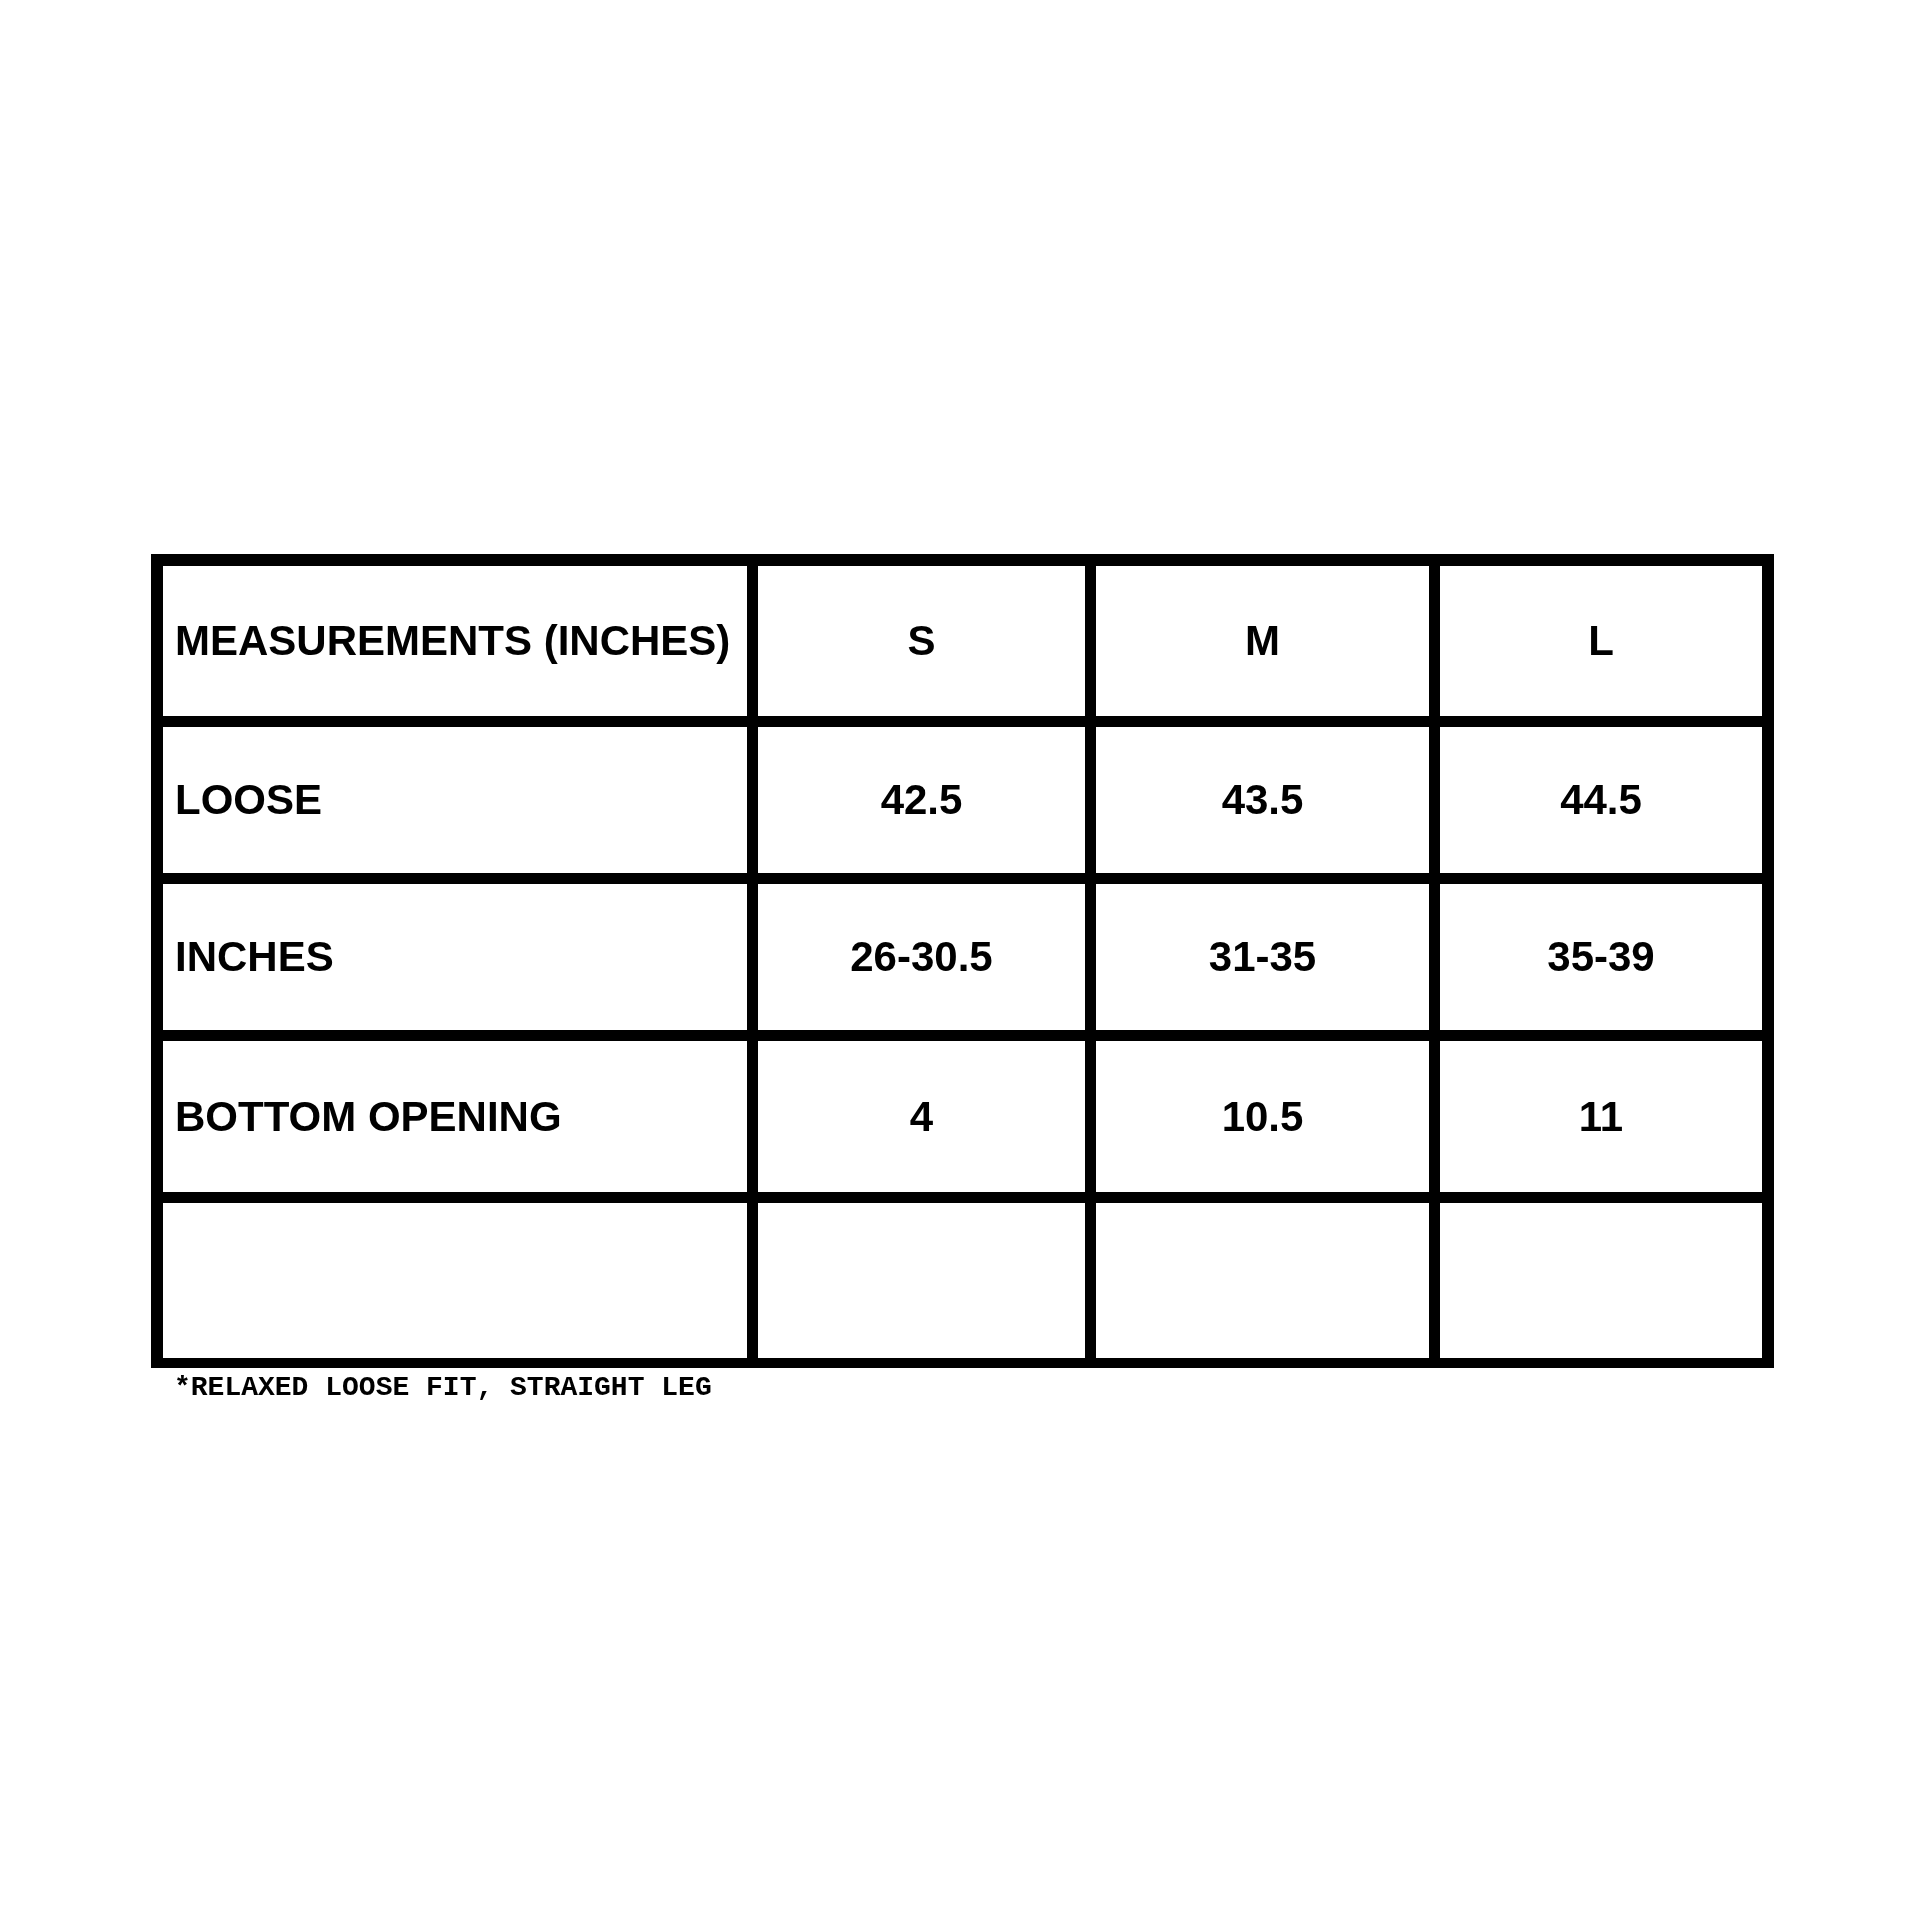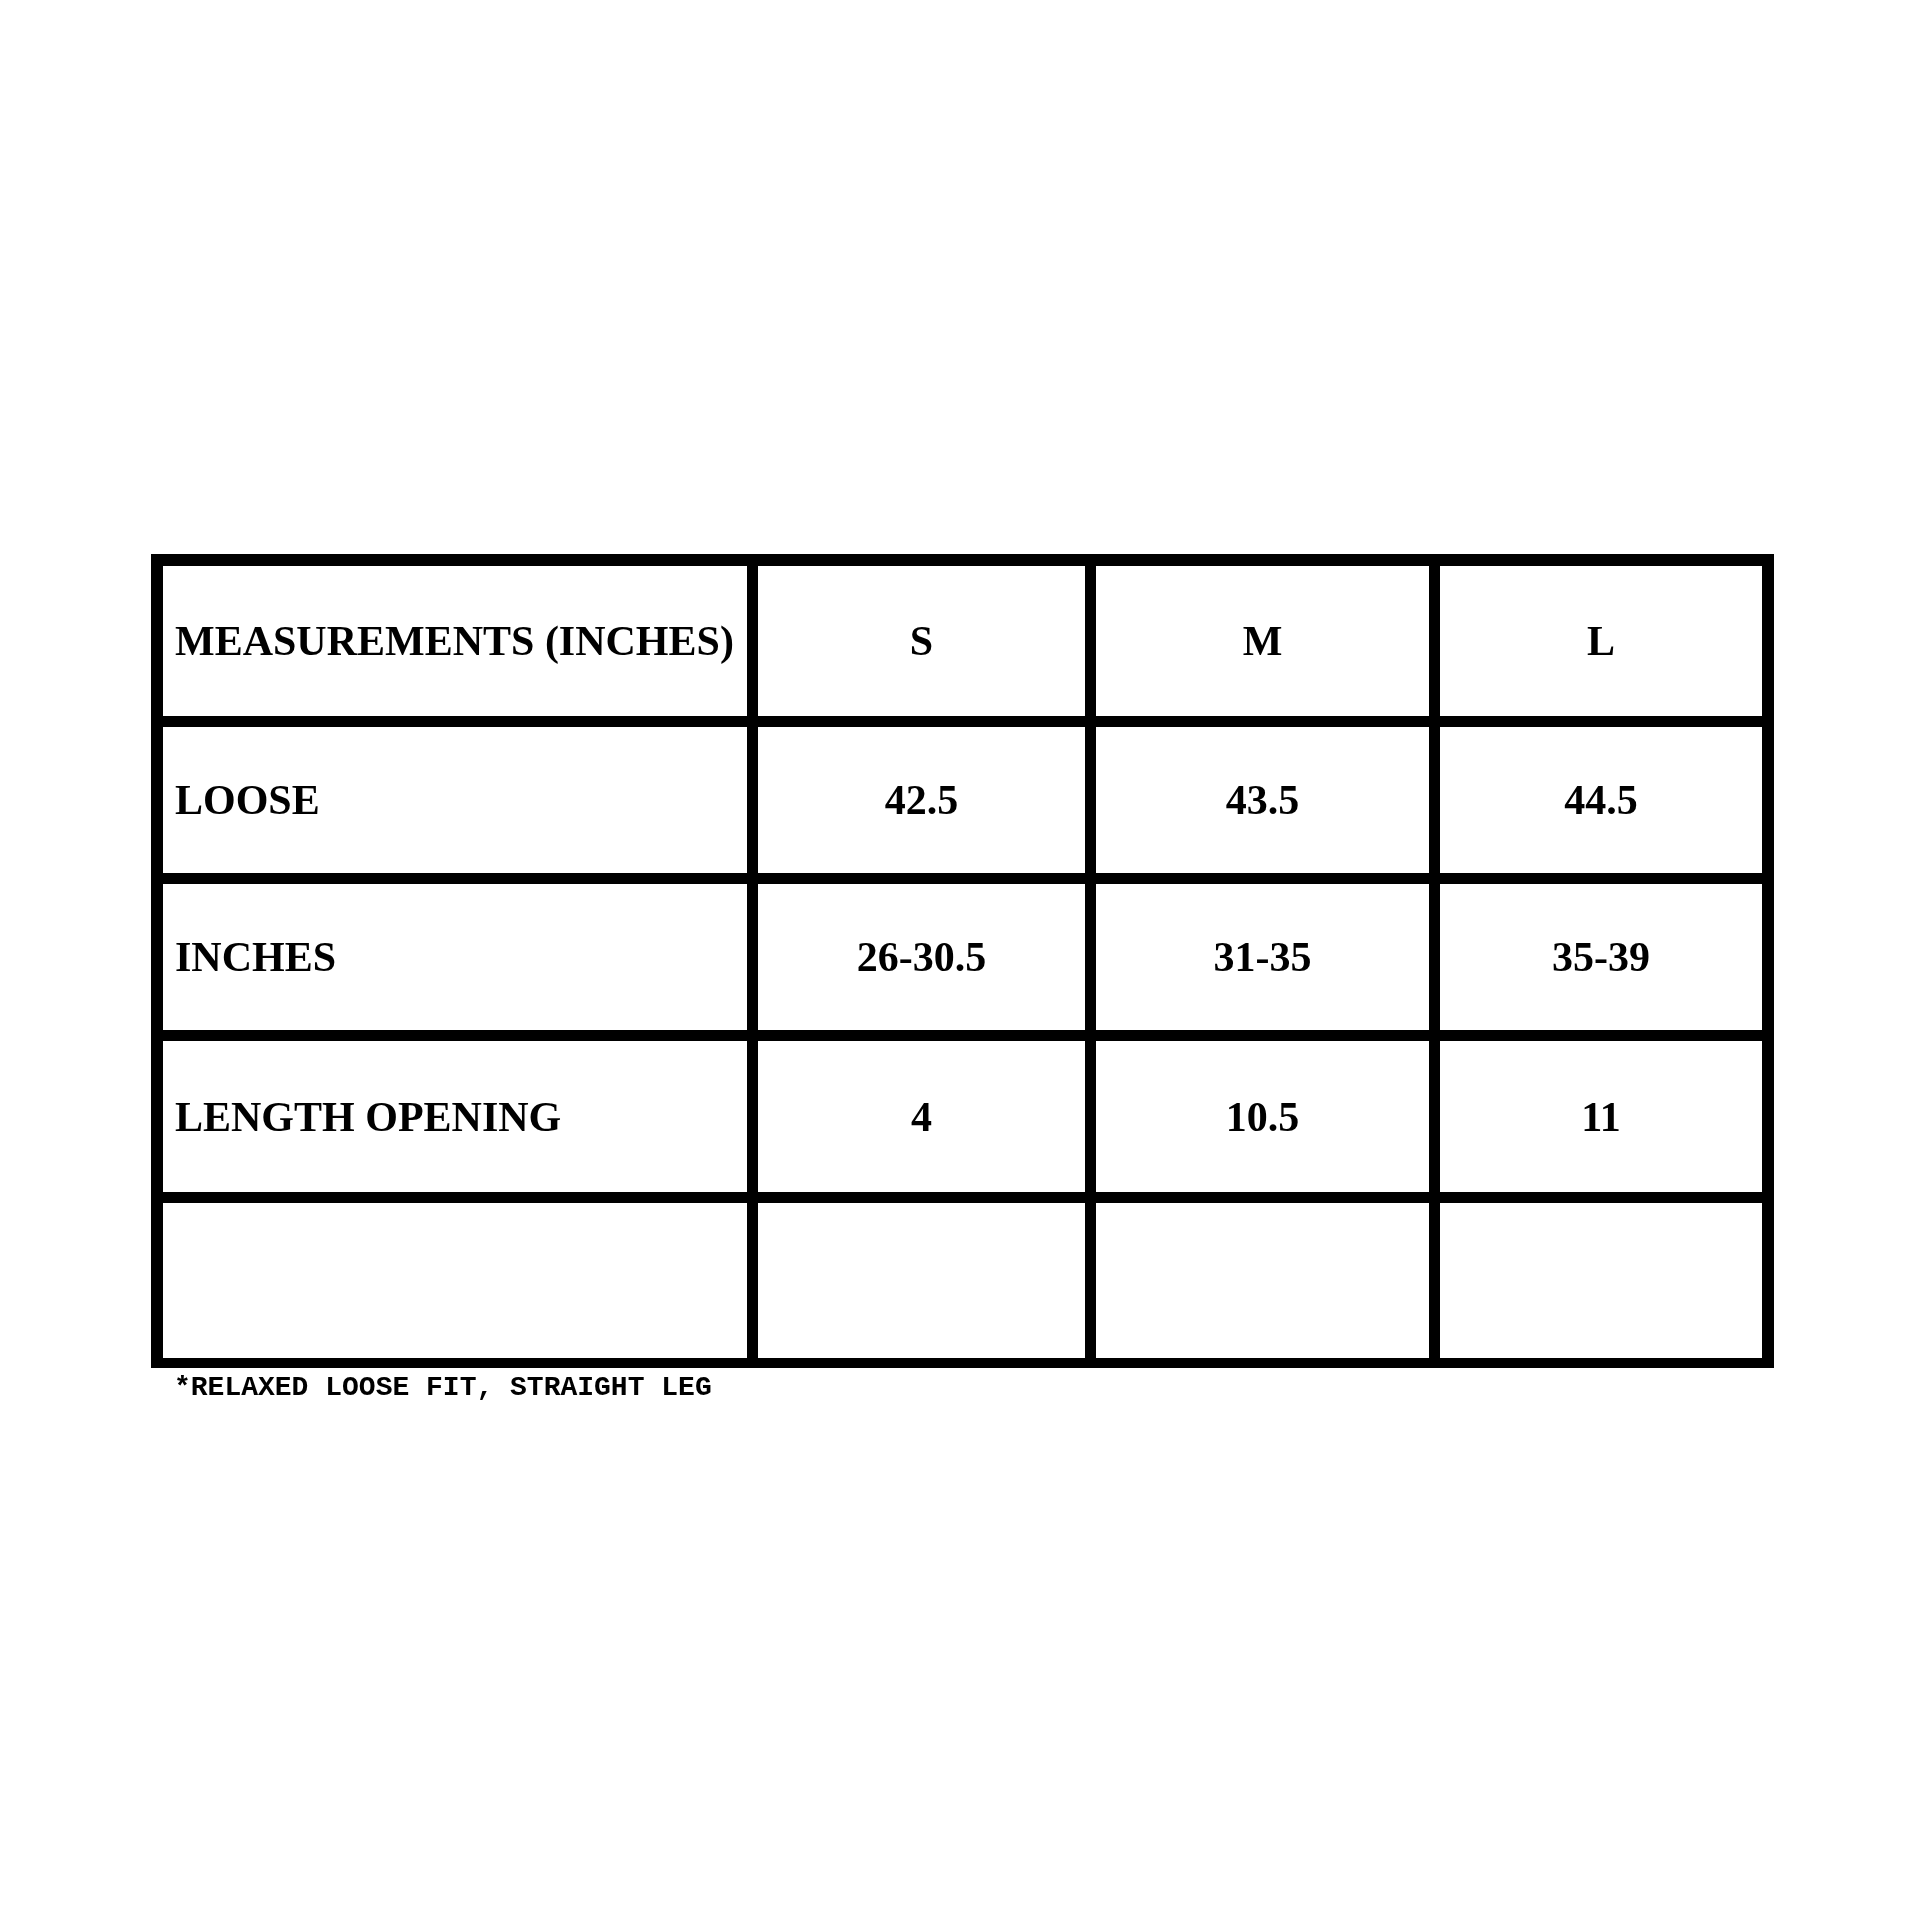--- a/index.html
+++ b/index.html
@@ -26,21 +26,21 @@
     display: grid;
     grid-template-columns: 584px 327px 333px 322px;
     grid-template-rows: 150px 146px 146px 151px 155px;
     gap: 11px;
   }
   .cell {
     background: #ffffff;
     color: #000000;
     display: flex;
     align-items: center;
-    font-family: Liberation Serif, serif;
+    font-family: Liberation Sans, sans-serif;
     font-weight: 700;
     font-size: 42px;
     line-height: 1;
     white-space: nowrap;
     overflow: hidden;
   }
   .cell.label {
     justify-content: flex-start;
     padding-left: 12px;
   }
@@ -74,21 +74,21 @@
     <div class="cell label">LOOSE</div>
     <div class="cell value">42.5</div>
     <div class="cell value">43.5</div>
     <div class="cell value">44.5</div>
 
     <div class="cell label">INCHES</div>
     <div class="cell value">26-30.5</div>
     <div class="cell value">31-35</div>
     <div class="cell value">35-39</div>
 
-    <div class="cell label">LENGTH OPENING</div>
+    <div class="cell label">BOTTOM OPENING</div>
     <div class="cell value">4</div>
     <div class="cell value">10.5</div>
     <div class="cell value">11</div>
 
     <div class="cell label"></div>
     <div class="cell value"></div>
     <div class="cell value"></div>
     <div class="cell value"></div>
 
   </div>

